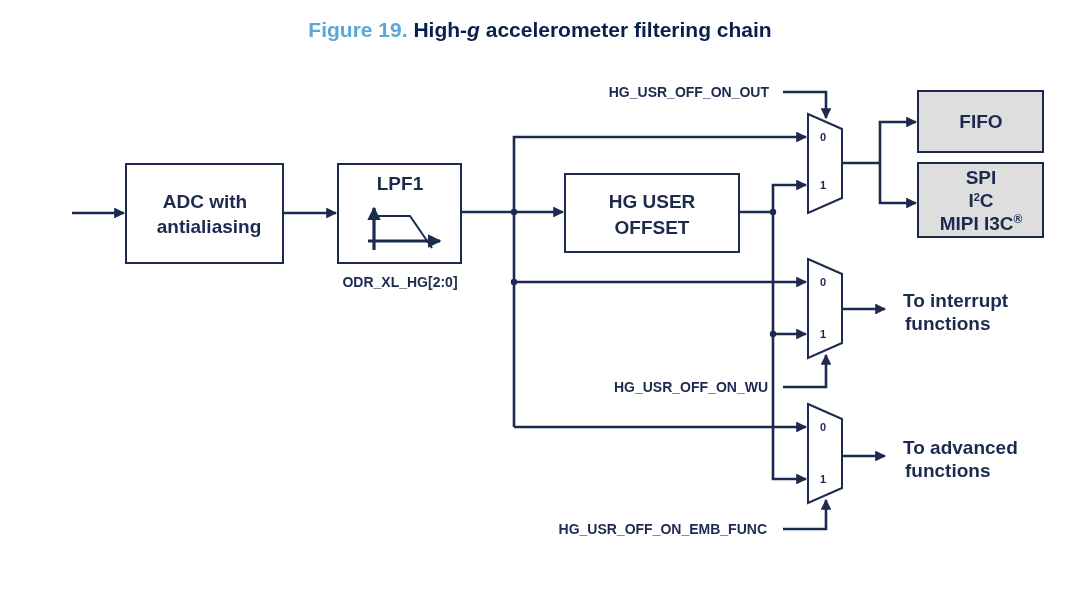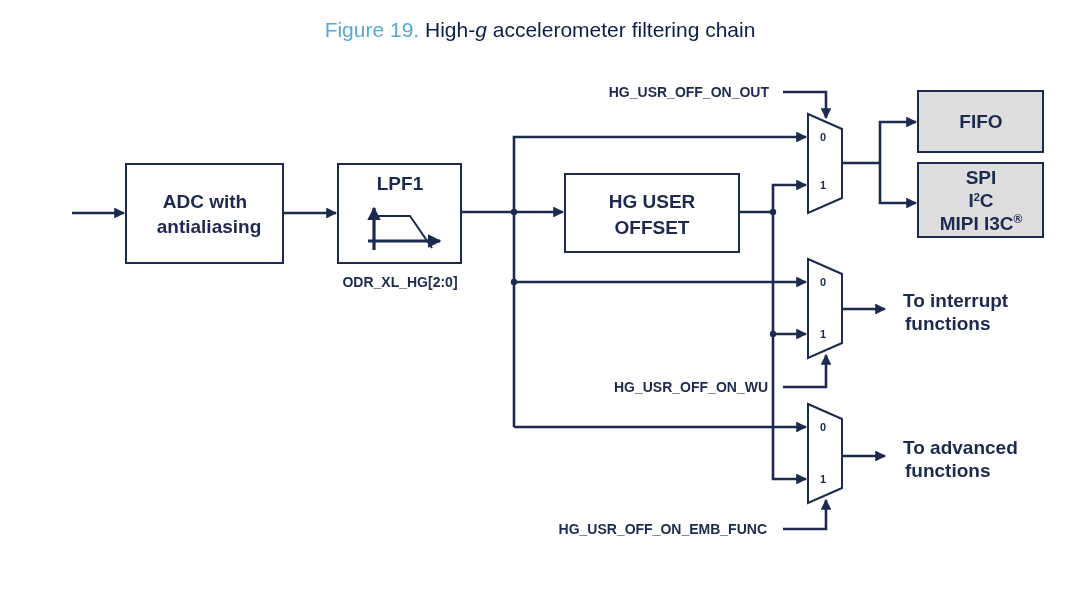--- a/index.html
+++ b/index.html
@@ -1,17 +1,17 @@
 <!DOCTYPE html>
 <html><head>
 <meta charset="utf-8">
 <style>
   html, body { margin:0; padding:0; background:#ffffff; }
   body { width:1080px; height:596px; position:relative; overflow:hidden; font-family:"Liberation Sans", sans-serif; }
-  #title { position:absolute; left:0; top:18px; width:1080px; text-align:center; font-size:21px; font-weight:normal; color:#0b1f4b; white-space:nowrap; }
+  #title { position:absolute; left:0; top:18px; width:1080px; text-align:center; font-size:21px; font-weight:bold; color:#0b1f4b; white-space:nowrap; }
   #title .fig { color:#5aa7d8; }
   svg { position:absolute; left:0; top:0; }
   .w { stroke:#1b2a4e; stroke-width:2.6; fill:none; }
   .box { stroke:#1b2a4e; stroke-width:2; fill:#ffffff; }
   .gbox { stroke:#1b2a4e; stroke-width:2; fill:#dedede; }
   .t-big { font-family:"Liberation Sans", sans-serif; font-weight:bold; font-size:19px; fill:#1b2a4e; }
   .t-sig { font-family:"Liberation Sans", sans-serif; font-weight:bold; font-size:14px; fill:#1b2a4e; }
   .t-pin { font-family:"Liberation Sans", sans-serif; font-weight:bold; font-size:11px; fill:#1b2a4e; }
   .dot { fill:#1b2a4e; }
 </style>

